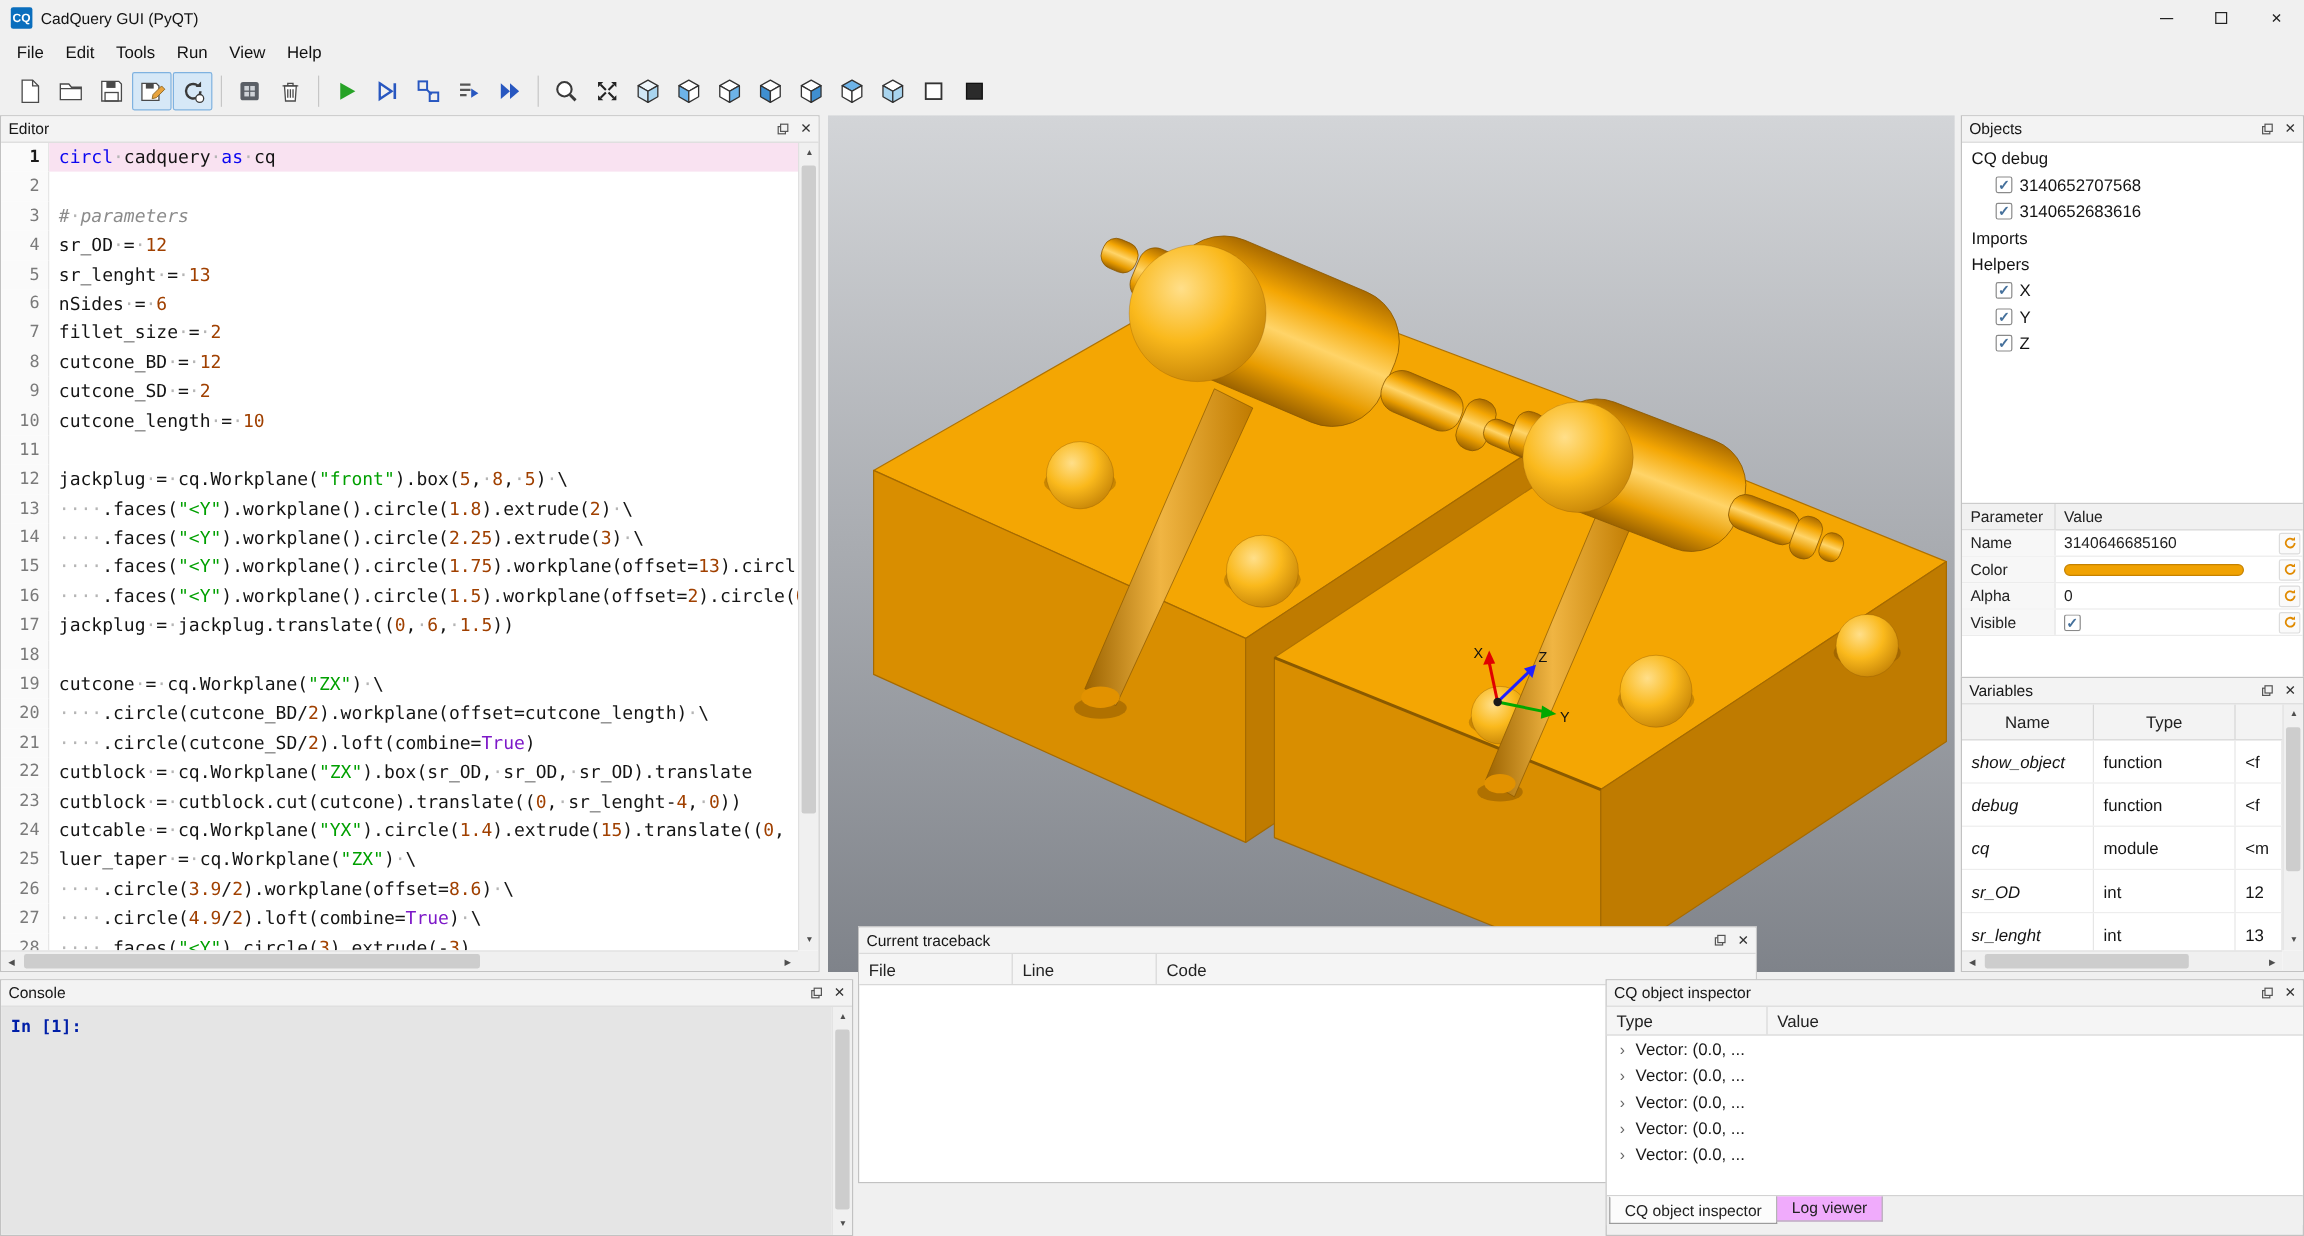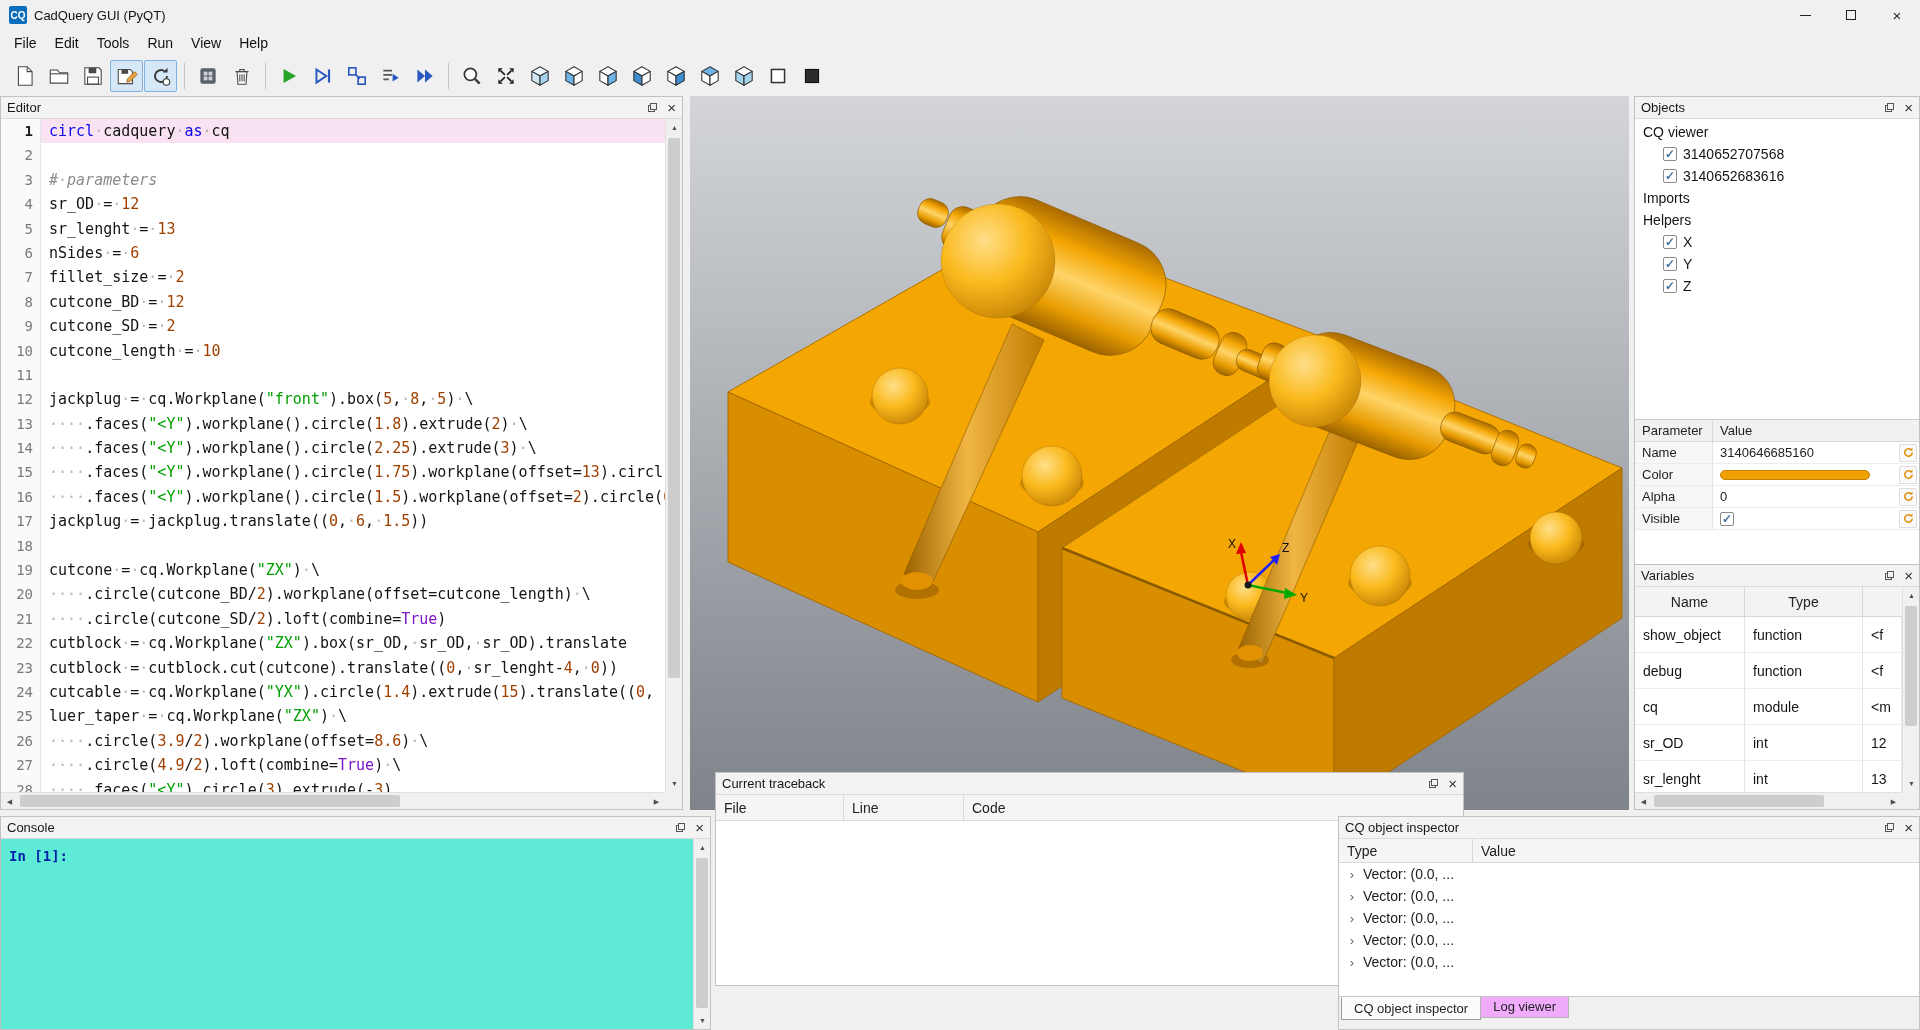--- a/index.html
+++ b/index.html
@@ -76,26 +76,26 @@
   .swatch { width:150px; height:10px; border:1px solid #c58200; border-radius:5px; }
   .prop-reset { width:18px; height:18px; margin-right:2px; display:flex; align-items:center; justify-content:center; border:1px solid #dcdcdc; background:#fafafa; border-radius:2px; flex:0 0 18px; }
 
   
   #variables-dock { left:1634px; top:564px; width:286px; height:246px; }
   .var-header-row { position:absolute; top:22px; left:0; right:17px; height:30px; display:flex; background:#f3f3f3; border-bottom:1px solid #d6d6d6; }
   .var-hcell { display:flex; align-items:center; justify-content:center; font-size:14px; color:#222; border-right:1px solid #d6d6d6; }
   .var-rows { position:absolute; top:52px; left:0; right:17px; bottom:17px; overflow:hidden; }
   .var-row { display:flex; height:36px; border-bottom:1px solid #ededed; font-size:14px; color:#141414; }
   .var-row > div { display:flex; align-items:center; padding-left:8px; border-right:1px solid #e6e6e6; overflow:hidden; }
-  .vc0 { width:110px; } .vc1 { width:118px; } .vc2 { flex:1; }
+  .vc0 { width:110px;font-style:italic; } .vc1 { width:118px; } .vc2 { flex:1; }
   .hc0 { width:110px; } .hc1 { width:118px; } .hc2 { flex:1; border-right:none; }
 
   
   #console-dock { left:0; top:816px; width:711px; height:214px; }
-  .console-body { position:absolute; top:22px; left:0; right:17px; bottom:0; background:#5eead4; padding:8px; }
+  .console-body { position:absolute; top:22px; left:0; right:17px; bottom:0; background:#e5e5e5; padding:8px; }
   .console-prompt { font-family:"DejaVu Sans Mono",monospace; font-size:14px; font-weight:bold; color:#001fa8; }
 
   #traceback-dock { left:715px; top:772px; width:749px; height:214px; }
   .tb-header-row { position:absolute; top:22px; left:0; right:0; height:26px; display:flex; background:#f5f5f5; border-bottom:1px solid #d8d8d8; }
   .tb-hcell { display:flex; align-items:center; padding-left:8px; font-size:14px; color:#222; border-right:1px solid #d8d8d8; }
   .tc0 { width:128px; } .tc1 { width:120px; } .tc2 { flex:1; border-right:none; }
 
   #inspector-dock { left:1338px; top:816px; width:582px; height:214px; background:#f0f0f0; }
   .insp-table { position:absolute; top:22px; left:0; right:0; height:158px; background:#fff; border-bottom:1px solid #c8c8c8; }
   .insp-header-row { display:flex; height:24px; background:#f5f5f5; border-bottom:1px solid #d8d8d8; }
@@ -473,21 +473,21 @@
       <span class="dock-btns">
         <svg width="11" height="11" viewBox="0 0 11 11">
             <rect x="1.5" y="3.5" width="6" height="6" fill="none" stroke="#555"></rect>
             <rect x="3.5" y="1.5" width="6" height="6" fill="#f3f3f3" stroke="#555"></rect>
           </svg>
         <span class="dock-close">×</span>
       </span>
     </div>
     <div class="objects-tree">
         <div class="tree-row" style="padding-left: 8px;">
-          <span class="tree-label">CQ viewer</span>
+          <span class="tree-label">CQ debug</span>
         </div>
         <div class="tree-row" style="padding-left: 28px;">
           <span class="checkbox">
             <span class="check">✓</span>
           </span>
           <span class="tree-label">3140652707568</span>
         </div>
         <div class="tree-row" style="padding-left: 28px;">
           <span class="checkbox">
             <span class="check">✓</span>

